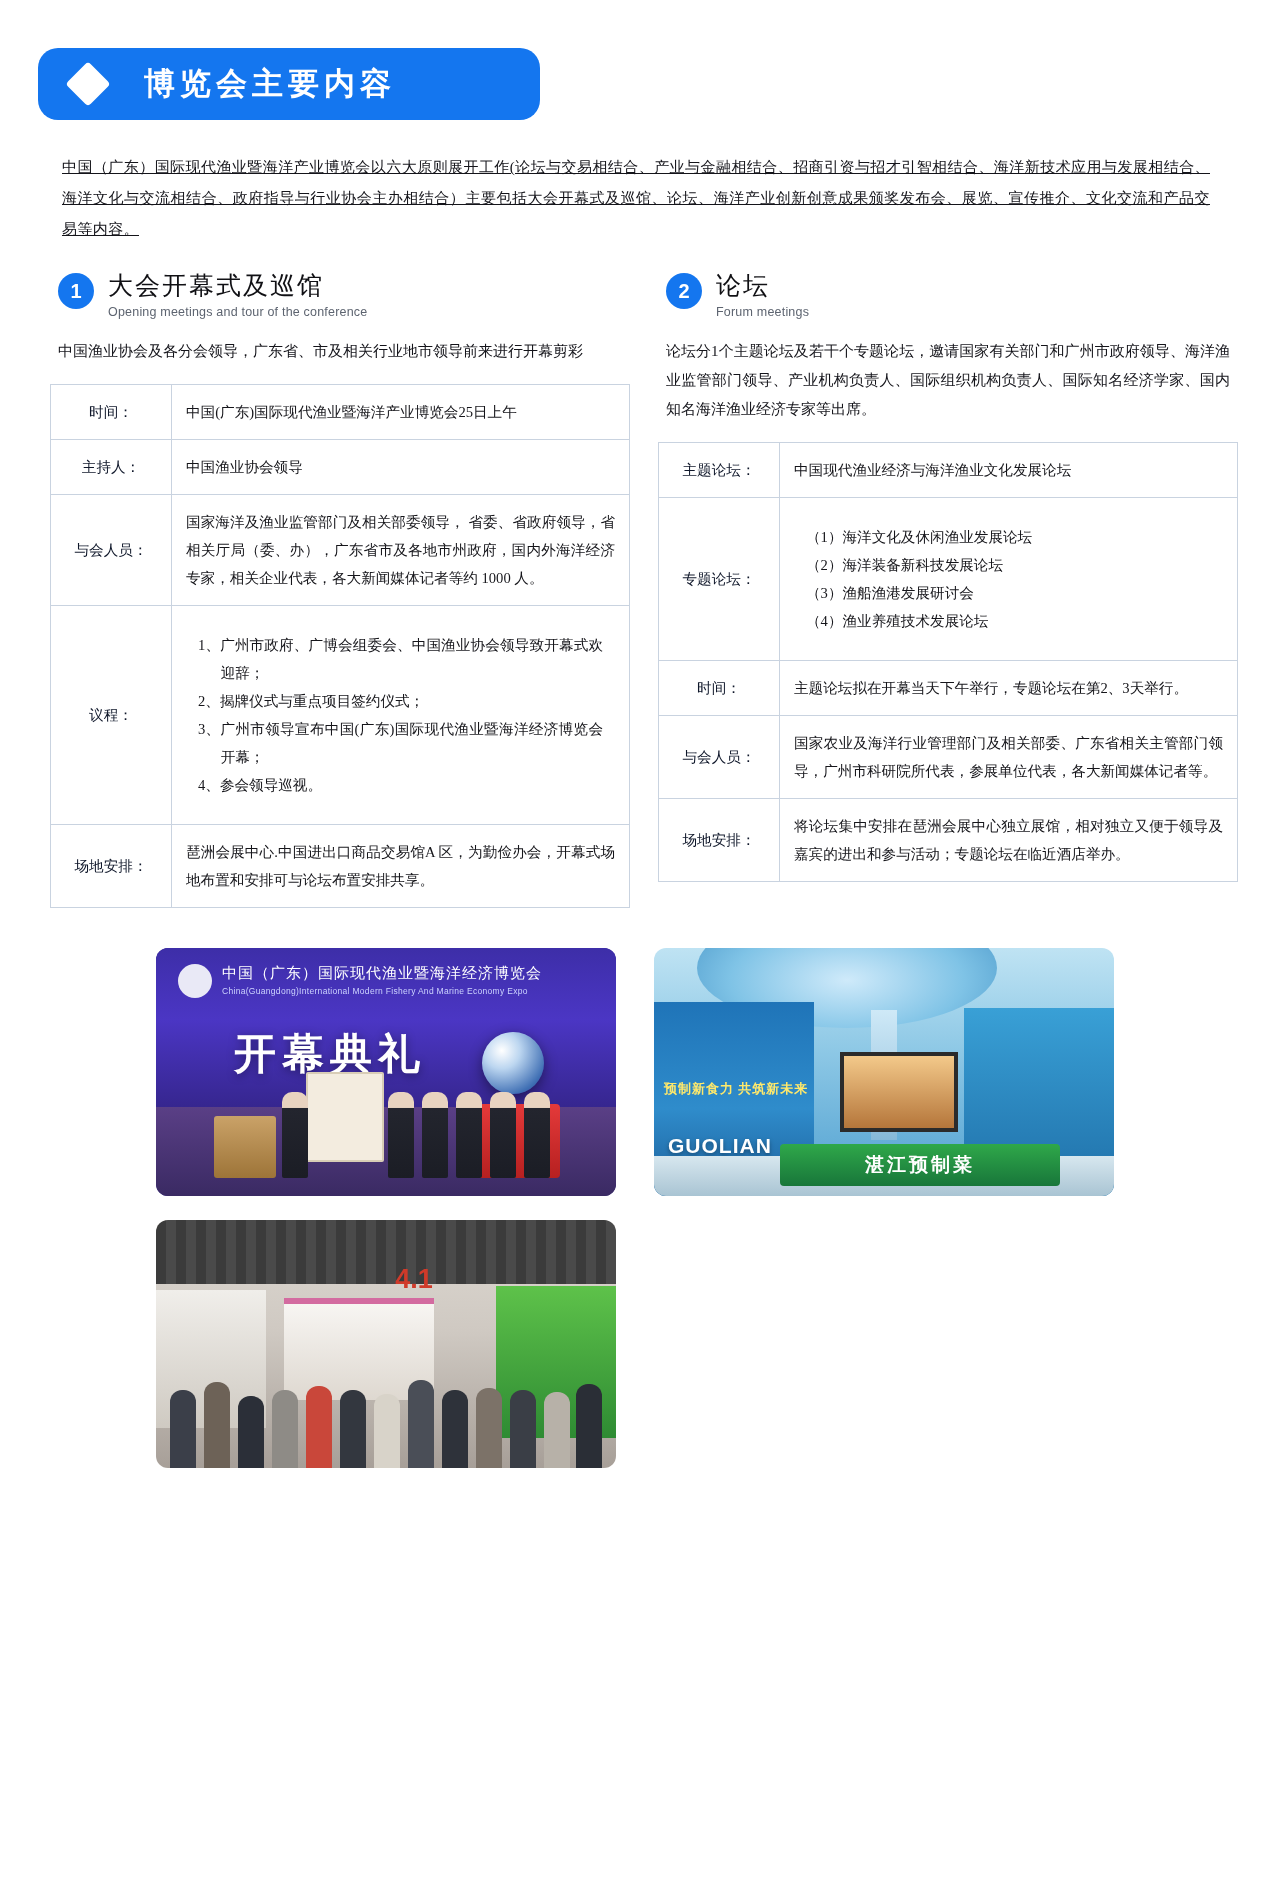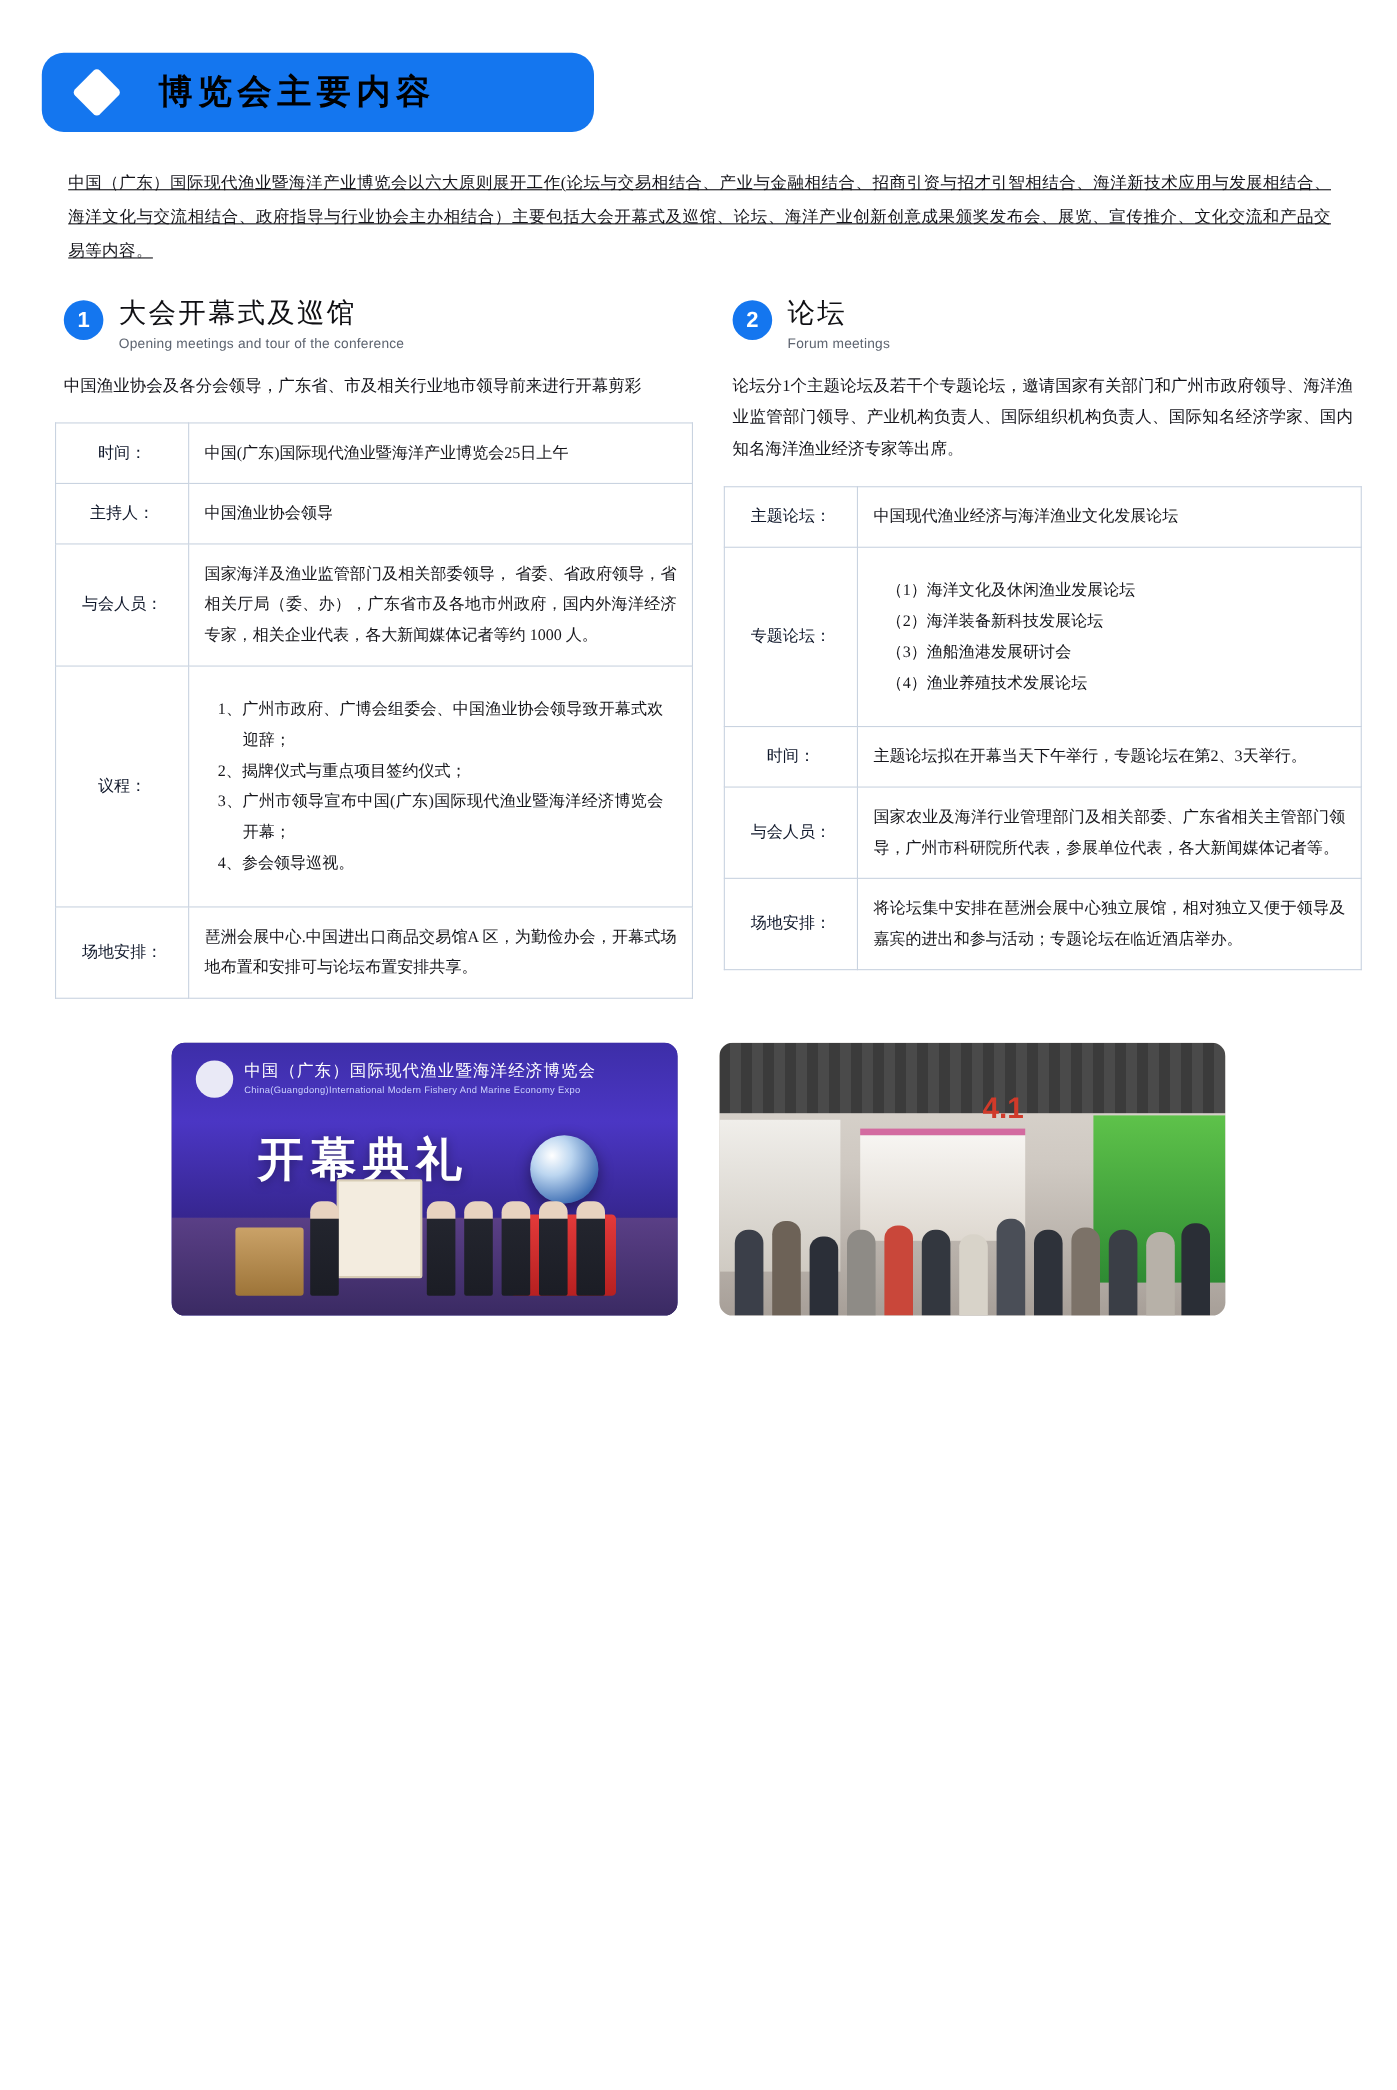--- a/index.html
+++ b/index.html
@@ -36,21 +36,21 @@
   }
   .diamond {
     width: 32px;
     height: 32px;
     background: #ffffff;
     transform: rotate(45deg);
     border-radius: 4px;
     flex: 0 0 auto;
   }
   .header-title {
-    color: #000000;
+    color: #ffffff;
     font-size: 31px;
     letter-spacing: 5px;
     margin-left: 40px;
     font-family: "Liberation Sans", "DejaVu Sans", sans-serif;
     font-weight: 600;
   }
 
   
   .intro {
     margin: 32px 60px 0 62px;
@@ -494,20 +494,34 @@
       <div class="scroll"></div>
       <div class="person" style="left:126px"></div>
       <div class="person" style="left:232px"></div>
       <div class="person" style="left:266px"></div>
       <div class="person" style="left:300px"></div>
       <div class="person" style="left:334px"></div>
       <div class="person" style="left:368px"></div>
     </div>
 
 
+    <div class="photo p3">
+      <div class="canopy"></div>
+      <div class="pillar"></div>
+      <div class="leftbooth">
+        <div class="tagline">预制新食力 共筑新未来</div>
+        <div class="guolian">GUOLIAN</div>
+      </div>
+      <div class="rightbooth"></div>
+      <div class="screenbox"></div>
+      <div class="floor"></div>
+      <div class="greenband">
+        <span>湛江预制菜</span>
+      </div>
+    </div>
 
     <div class="photo p4">
       <div class="ceiling"></div>
       <div class="sign41">4.1</div>
       <div class="boothL"></div>
       <div class="boothM"></div>
       <div class="boothG"></div>
       <div class="crowd">
         <div class="pp" style="left:14px;  background:#3b3f49;"></div>
         <div class="pp" style="left:48px;  background:#6d6257; height:86px;"></div>

